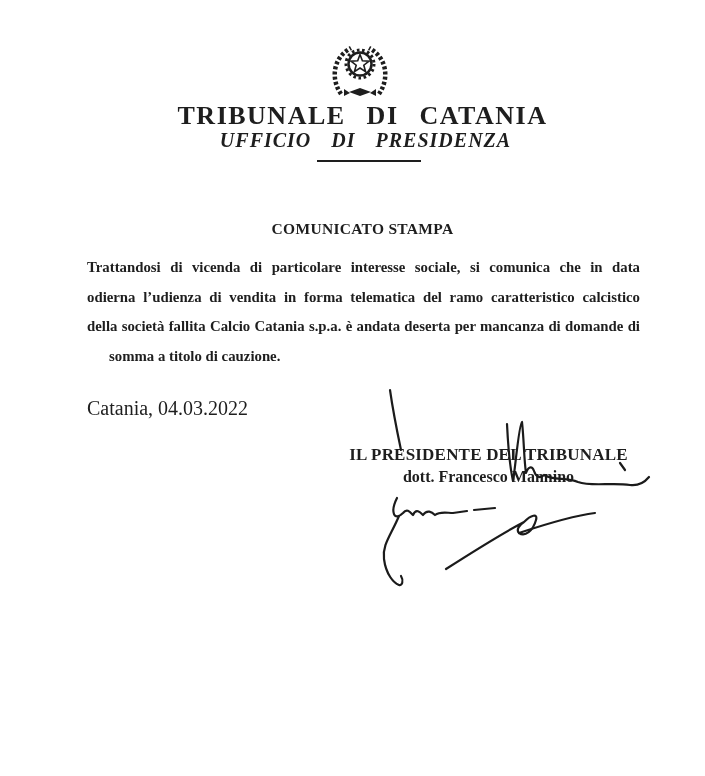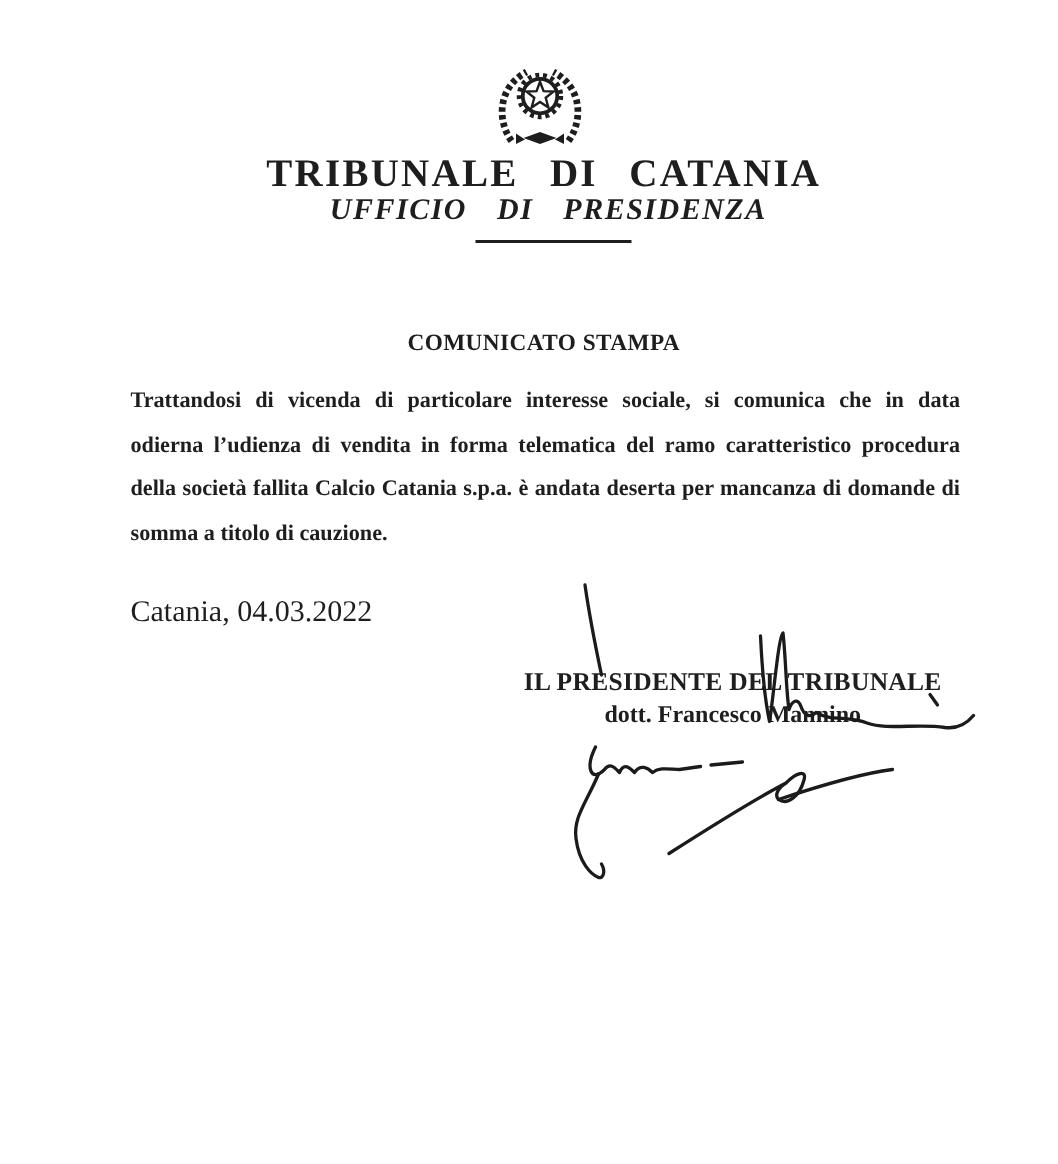--- a/index.html
+++ b/index.html
@@ -73,20 +73,21 @@
   .body-line {
     text-align: justify;
     text-align-last: justify;
     white-space: nowrap;
     height: 29.5px;
     font-weight: bold;
   }
   .body-line.last {
     text-align: left;
     text-align-last: left;
+    margin-left: 22px;
   }
   .dateline {
     position: absolute;
     left: 87px;
     top: 397px;
     font-size: 20px;
   }
   .sig-block {
     position: absolute;
     left: 346px;
@@ -134,21 +135,21 @@
   </svg>
 
   <div class="court-name">TRIBUNALE DI CATANIA</div>
   <div class="office-name">UFFICIO DI PRESIDENZA</div>
   <div class="header-rule"></div>
 
   <div class="release-title">COMUNICATO STAMPA</div>
 
   <div class="body-block">
     <div class="body-line">Trattandosi di vicenda di particolare interesse sociale, si comunica che in data</div>
-    <div class="body-line">odierna l’udienza di vendita in forma telematica del ramo caratteristico procedura</div>
+    <div class="body-line">odierna l’udienza di vendita in forma telematica del ramo caratteristico calcistico</div>
     <div class="body-line">della società fallita Calcio Catania s.p.a. è andata deserta per mancanza di domande di</div>
     <div class="body-line last">somma a titolo di cauzione.</div>
   </div>
 
   <div class="dateline">Catania, 04.03.2022</div>
 
   <div class="sig-block">
     <div class="sig-role">IL PRESIDENTE DEL TRIBUNALE</div>
     <div class="sig-name">dott. Francesco Mannino</div>
   </div>

